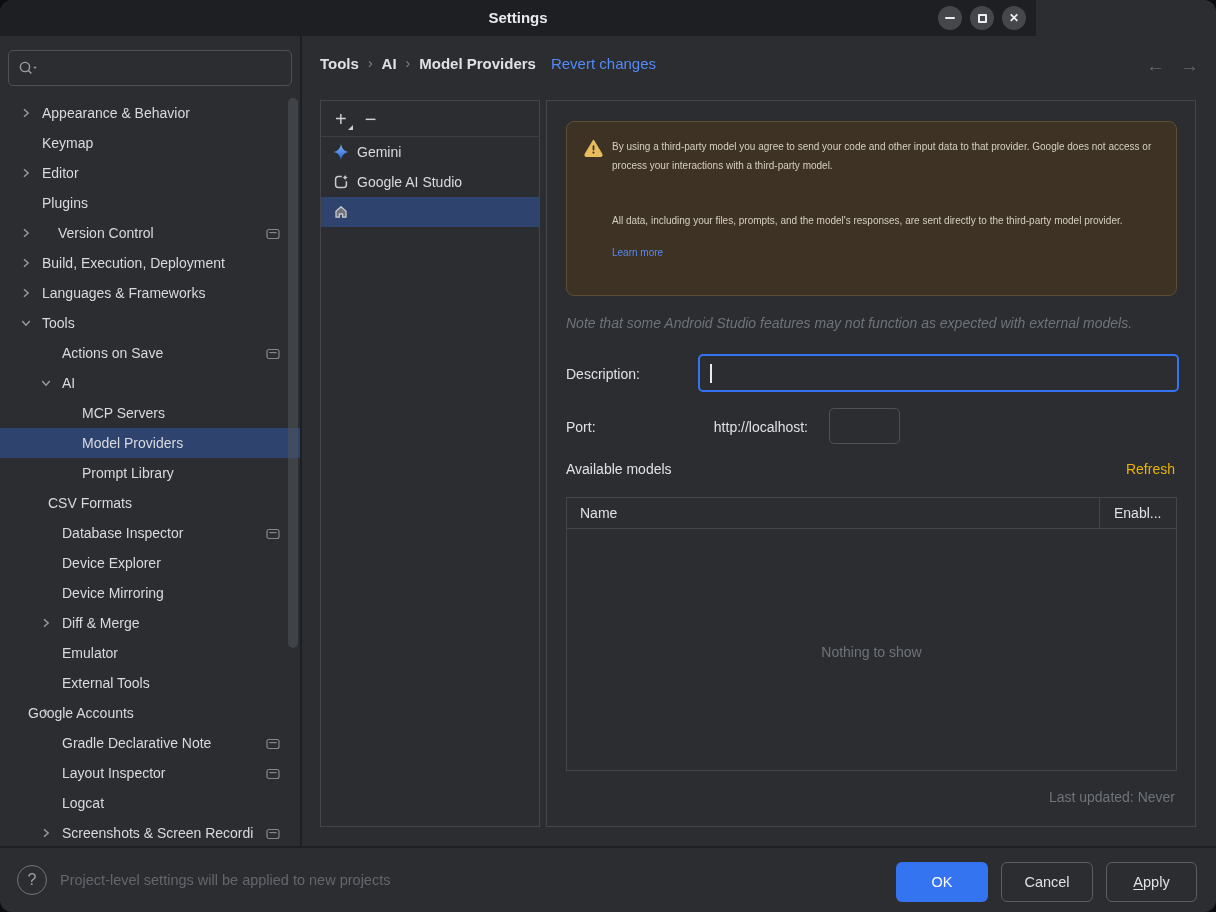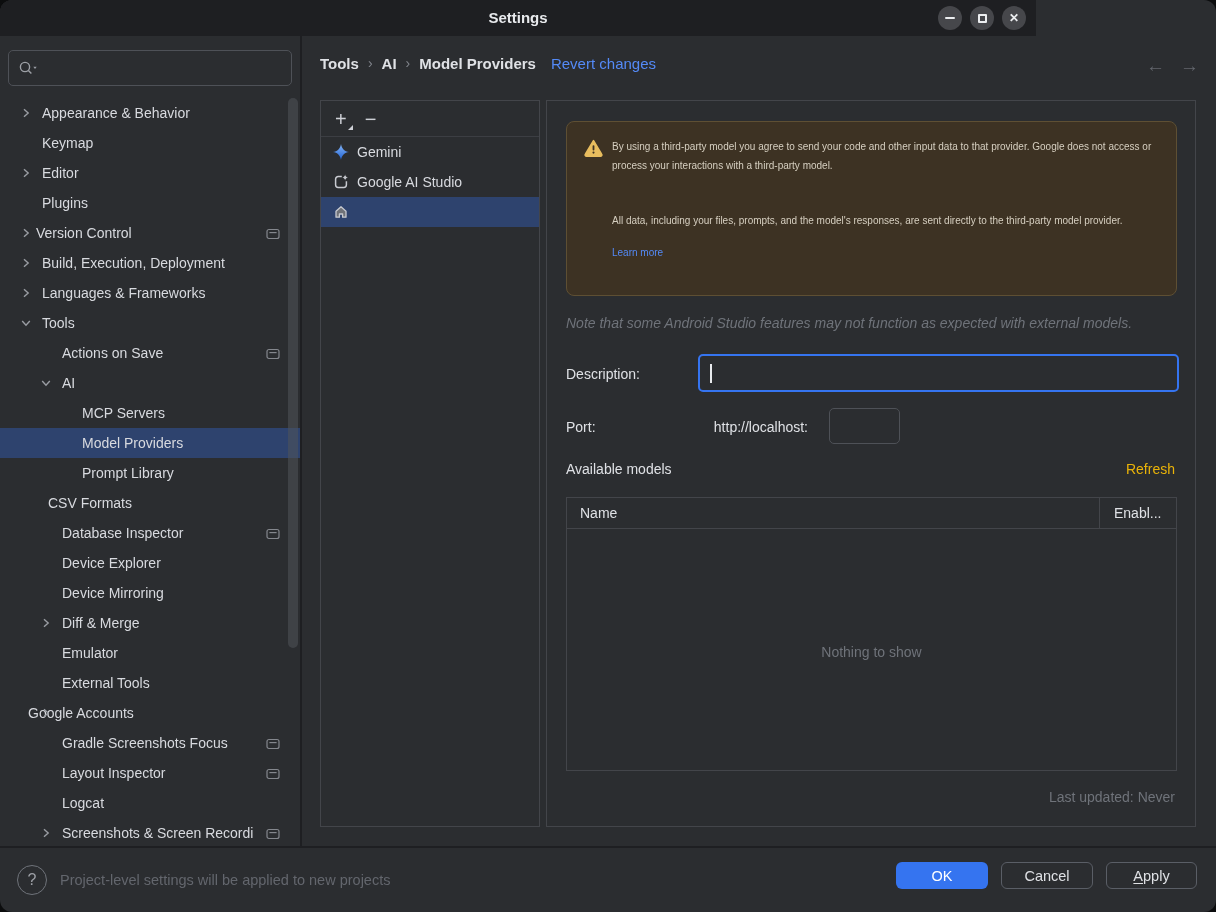--- a/index.html
+++ b/index.html
@@ -62,21 +62,21 @@
   #models-table { position:absolute; left:19px; top:396px; width:611px; height:274px; border:1px solid #43454a; }
   #models-header { height:31px; border-bottom:1px solid #43454a; display:flex; align-items:center; }
   #col-name { padding-left:13px; width:532px; }
   #col-sep { width:1px; height:31px; background:#43454a; }
   #col-enabled { padding-left:14px; flex:1; }
   #empty-text { position:absolute; left:0; top:115px; width:100%; text-align:center; color:#6f737a; }
   #last-updated { position:absolute; right:20px; top:688px; color:#6f737a; }
   
   #help-icon { position:absolute; left:17px; top:865px; width:30px; height:30px; border:1.5px solid #6f737a; border-radius:50%; color:#9da0a6; display:flex; align-items:center; justify-content:center; font-size:16px; }
   #footer-hint { position:absolute; left:60px; top:872px; color:#63666d; font-size:14.5px; }
-  .btn { position:absolute; top:862px; height:27px; border-radius:6px; font-size:14.5px; display:flex; align-items:center; justify-content:center; cursor:pointer; }
+  .btn { position:absolute; top:862px; height:40px; border-radius:6px; font-size:14.5px; display:flex; align-items:center; justify-content:center; cursor:pointer; }
   #btn-ok { left:896px; width:92px; background:#3574f0; color:#ffffff; }
   #btn-cancel { left:1001px; width:92px; background:transparent; border:1px solid #5a5e66; color:#dfe1e5; }
   #btn-apply { left:1106px; width:91px; background:transparent; border:1px solid #5a5e66; color:#dfe1e5; }
   .mnemonic { text-decoration:underline; text-underline-offset:2px; }
 </style>
 </head>
 <body>
 
 <div id="window">
 
@@ -139,21 +139,21 @@
       </div>
       <div class="tree-row">
         <span style="margin-left: 42px;">Plugins</span>
       </div>
       <div class="tree-row">
         <span class="tree-chevron" style="left: 20px;">
           <svg width="12" height="12" viewBox="0 0 12 12">
             <path d="M4 2.2 L8.2 6 L4 9.8" fill="none" stroke="#9a9da3" stroke-width="1.4"></path>
           </svg>
         </span>
-        <span style="margin-left: 36px;">Version Control</span>
+        <span style="margin-left: 58px;">Version Control</span>
         <span class="tree-indicator"><svg width="14" height="12" viewBox="0 0 14 12">
             <rect x="1" y="1.5" width="12" height="9" rx="2" fill="none" stroke="#84878d" stroke-width="1.2"></rect>
             <line x1="3.4" y1="4.6" x2="10.6" y2="4.6" stroke="#84878d" stroke-width="1.2"></line>
           </svg></span>
       </div>
       <div class="tree-row">
         <span class="tree-chevron" style="left: 20px;">
           <svg width="12" height="12" viewBox="0 0 12 12">
             <path d="M4 2.2 L8.2 6 L4 9.8" fill="none" stroke="#9a9da3" stroke-width="1.4"></path>
           </svg>
@@ -232,21 +232,21 @@
       </div>
       <div class="tree-row">
         <span class="tree-chevron" style="left: 40px;">
           <svg width="12" height="12" viewBox="0 0 12 12">
             <path d="M4 2.2 L8.2 6 L4 9.8" fill="none" stroke="#9a9da3" stroke-width="1.4"></path>
           </svg>
         </span>
         <span style="margin-left: 28px;">Google Accounts</span>
       </div>
       <div class="tree-row">
-        <span style="margin-left: 62px;">Gradle Screenshots Focus</span>
+        <span style="margin-left: 62px;">Gradle Declarative Note</span>
         <span class="tree-indicator"><svg width="14" height="12" viewBox="0 0 14 12">
             <rect x="1" y="1.5" width="12" height="9" rx="2" fill="none" stroke="#84878d" stroke-width="1.2"></rect>
             <line x1="3.4" y1="4.6" x2="10.6" y2="4.6" stroke="#84878d" stroke-width="1.2"></line>
           </svg></span>
       </div>
       <div class="tree-row">
         <span style="margin-left: 62px;">Layout Inspector</span>
         <span class="tree-indicator"><svg width="14" height="12" viewBox="0 0 14 12">
             <rect x="1" y="1.5" width="12" height="9" rx="2" fill="none" stroke="#84878d" stroke-width="1.2"></rect>
             <line x1="3.4" y1="4.6" x2="10.6" y2="4.6" stroke="#84878d" stroke-width="1.2"></line>

